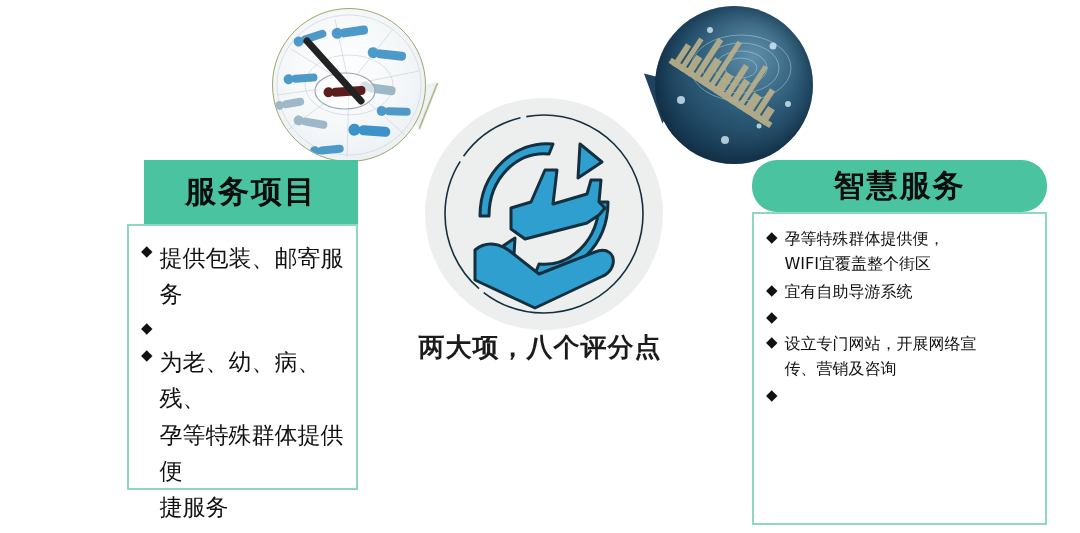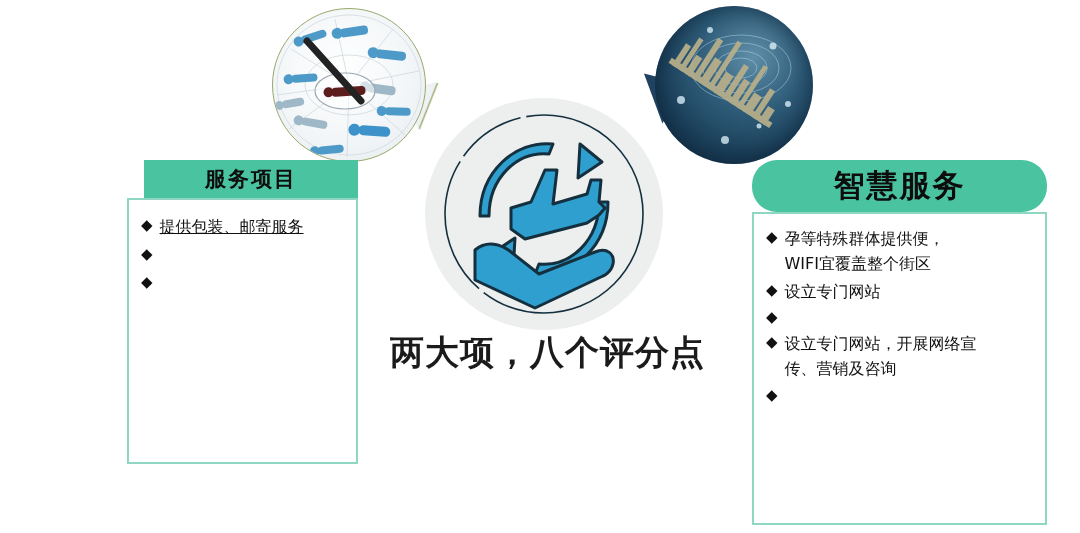--- a/index.html
+++ b/index.html
@@ -67,21 +67,21 @@
     border-radius: 50%;
     background: #edeeee;
   }
   .emblem svg { position: absolute; inset: 0; }
 
   .center-caption {
     position: absolute;
     left: 390px; top: 330px;
     width: 300px;
     text-align: center;
-    font-size: 34px;
+    font-size: 26px;
     font-weight: bold;
     color: #1b1b1b;
     letter-spacing: 1px;
     white-space: nowrap;
   }
 
   
   .panel { position: absolute; }
   .panel-head {
     background: #4ac4a0;
@@ -110,26 +110,26 @@
     line-height: 1.55;
     margin-right: 7px;
     color: #111111;
   }
   .bullet-text {
     line-height: 1.58;
     white-space: pre-line;
   }
 
   #panel-left  { left: 127px; top: 160px; width: 231px; }
-  #panel-left .panel-head { height: 38px; font-size: 21px; margin-left: 17px; }
+  #panel-left .panel-head { height: 64px; font-size: 31px; margin-left: 17px; }
   #panel-left .panel-body {
     height: 266px;
     padding: 14px 10px 10px 12px;
   }
-  #panel-left .bullet-text { font-size: 16px; text-decoration: underline; }
+  #panel-left .bullet-text { font-size: 23px; }
   #panel-left .bullet-row { margin-bottom: 4px; }
 
   #panel-right { left: 752px; top: 160px; width: 295px; }
   #panel-right .panel-head { height: 52px; font-size: 31px; border-radius: 25px; }
   #panel-right .panel-body {
     height: 313px;
     padding: 12px 8px 8px 12px;
   }
   #panel-right .bullet-text { font-size: 16px; }
   #panel-right .bullet-row { margin-bottom: 2px; }
@@ -257,35 +257,38 @@
   <div class="panel-body">
     <div class="bullet-row">
       <span class="bullet-mark">◆</span>
       <span class="bullet-text">提供包装、邮寄服务</span>
     </div>
     <div class="bullet-row">
       <span class="bullet-mark">◆</span>
     </div>
     <div class="bullet-row">
       <span class="bullet-mark">◆</span>
+      <span class="bullet-text">为老、幼、病、残、
+孕等特殊群体提供便
+捷服务</span>
     </div>
   </div>
 </div>
 
 <div class="panel" id="panel-right">
   <div class="panel-head">智慧服务</div>
   <div class="panel-body">
     <div class="bullet-row">
       <span class="bullet-mark">◆</span>
       <span class="bullet-text">孕等特殊群体提供便，
 WIFI宜覆盖整个街区</span>
     </div>
     <div class="bullet-row">
       <span class="bullet-mark">◆</span>
-      <span class="bullet-text">设立专门网站</span>
+      <span class="bullet-text">宜有自助导游系统</span>
     </div>
     <div class="bullet-row">
       <span class="bullet-mark">◆</span>
     </div>
     <div class="bullet-row">
       <span class="bullet-mark">◆</span>
       <span class="bullet-text">设立专门网站，开展网络宣
 传、营销及咨询</span>
     </div>
     <div class="bullet-row">

